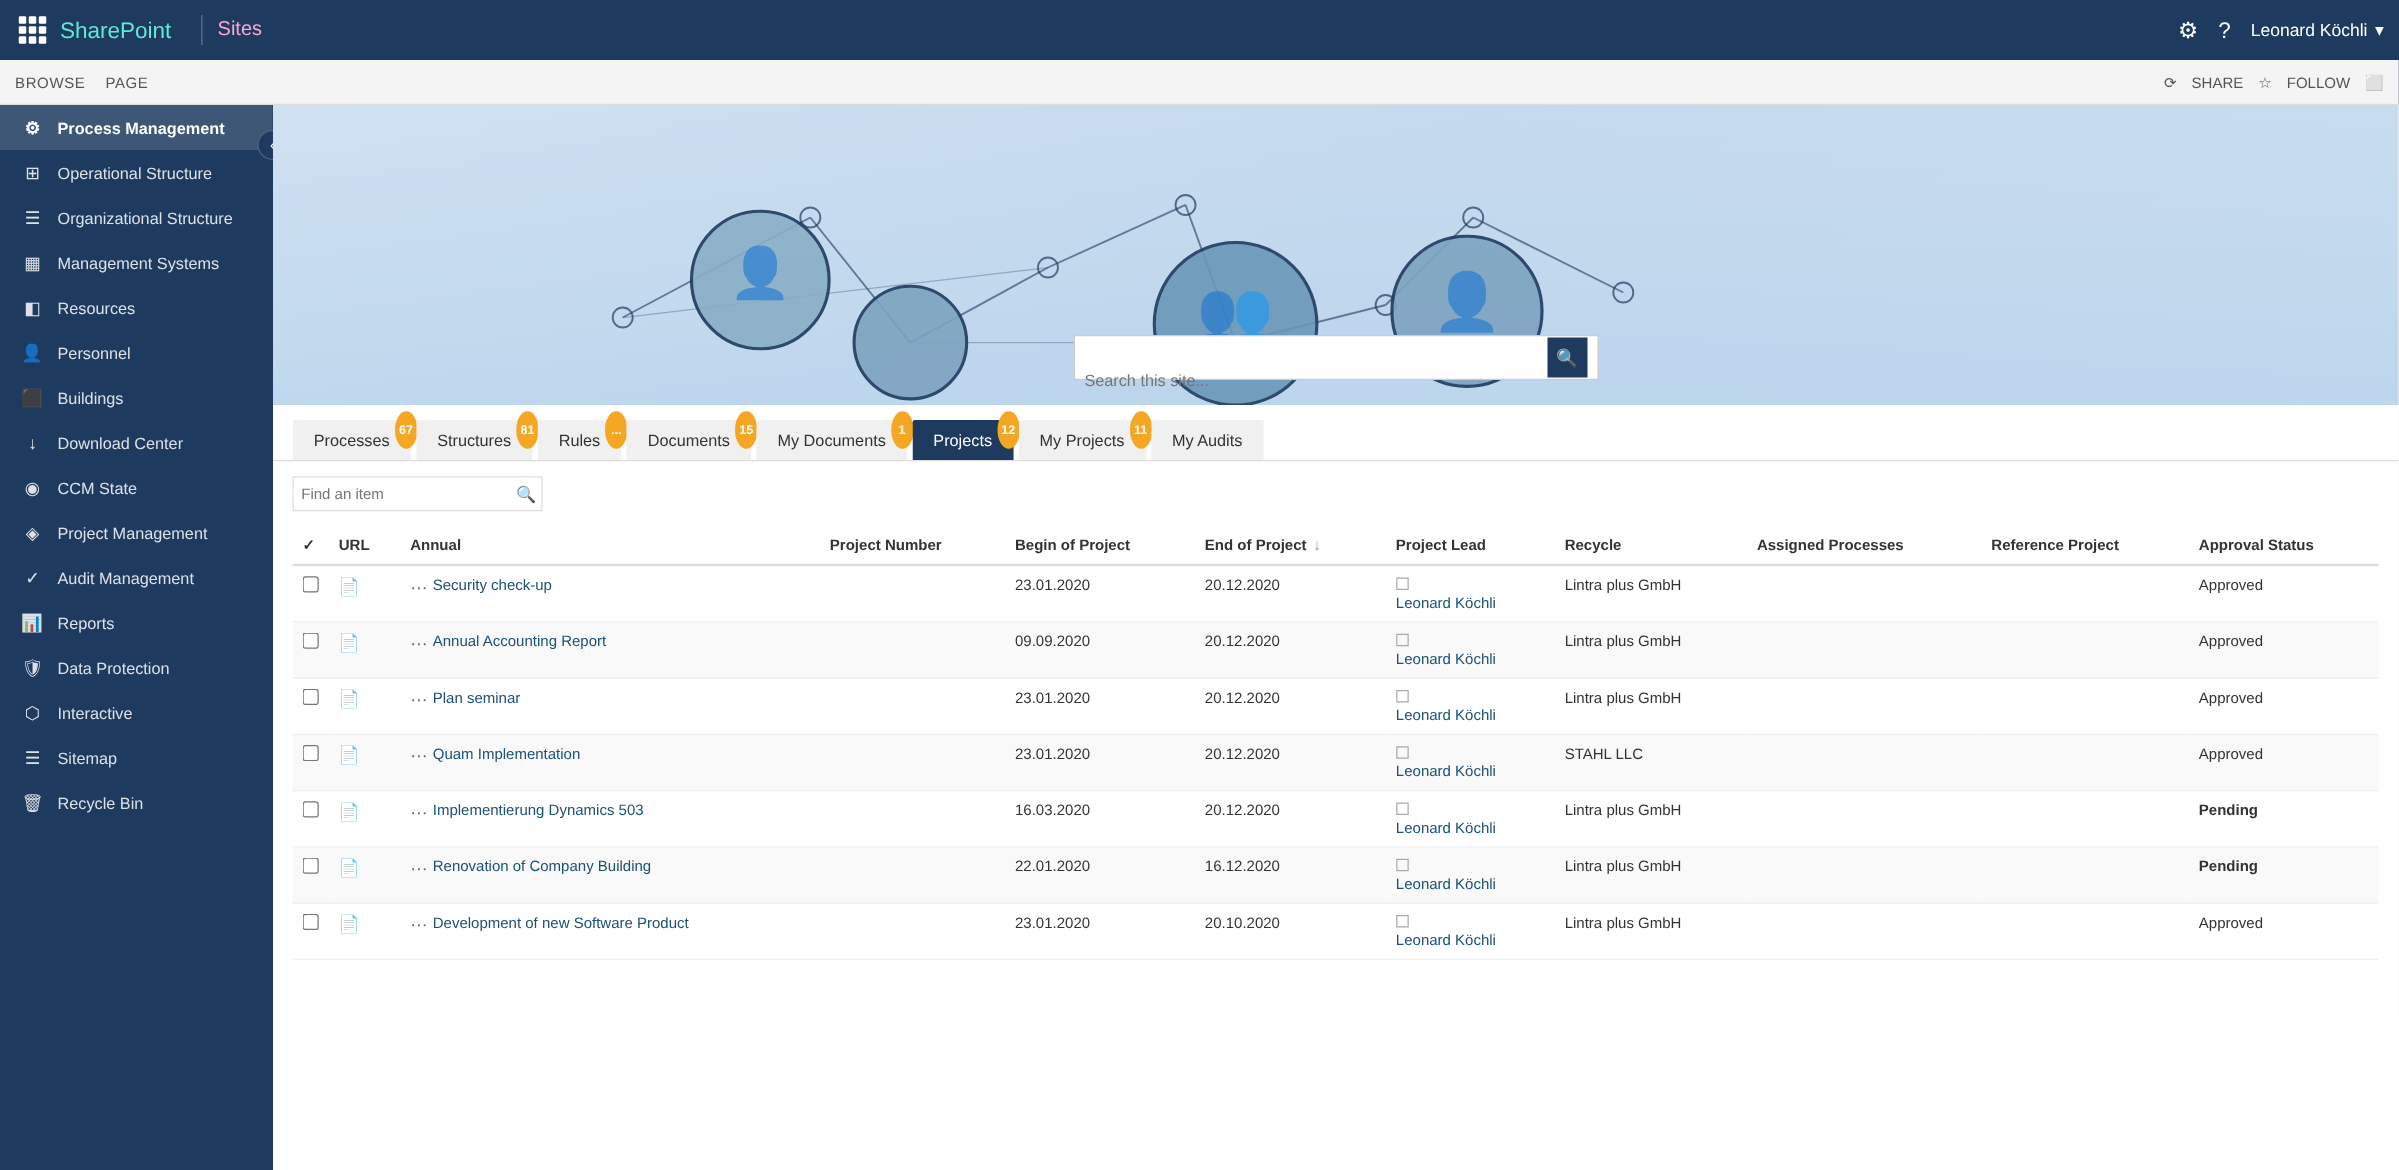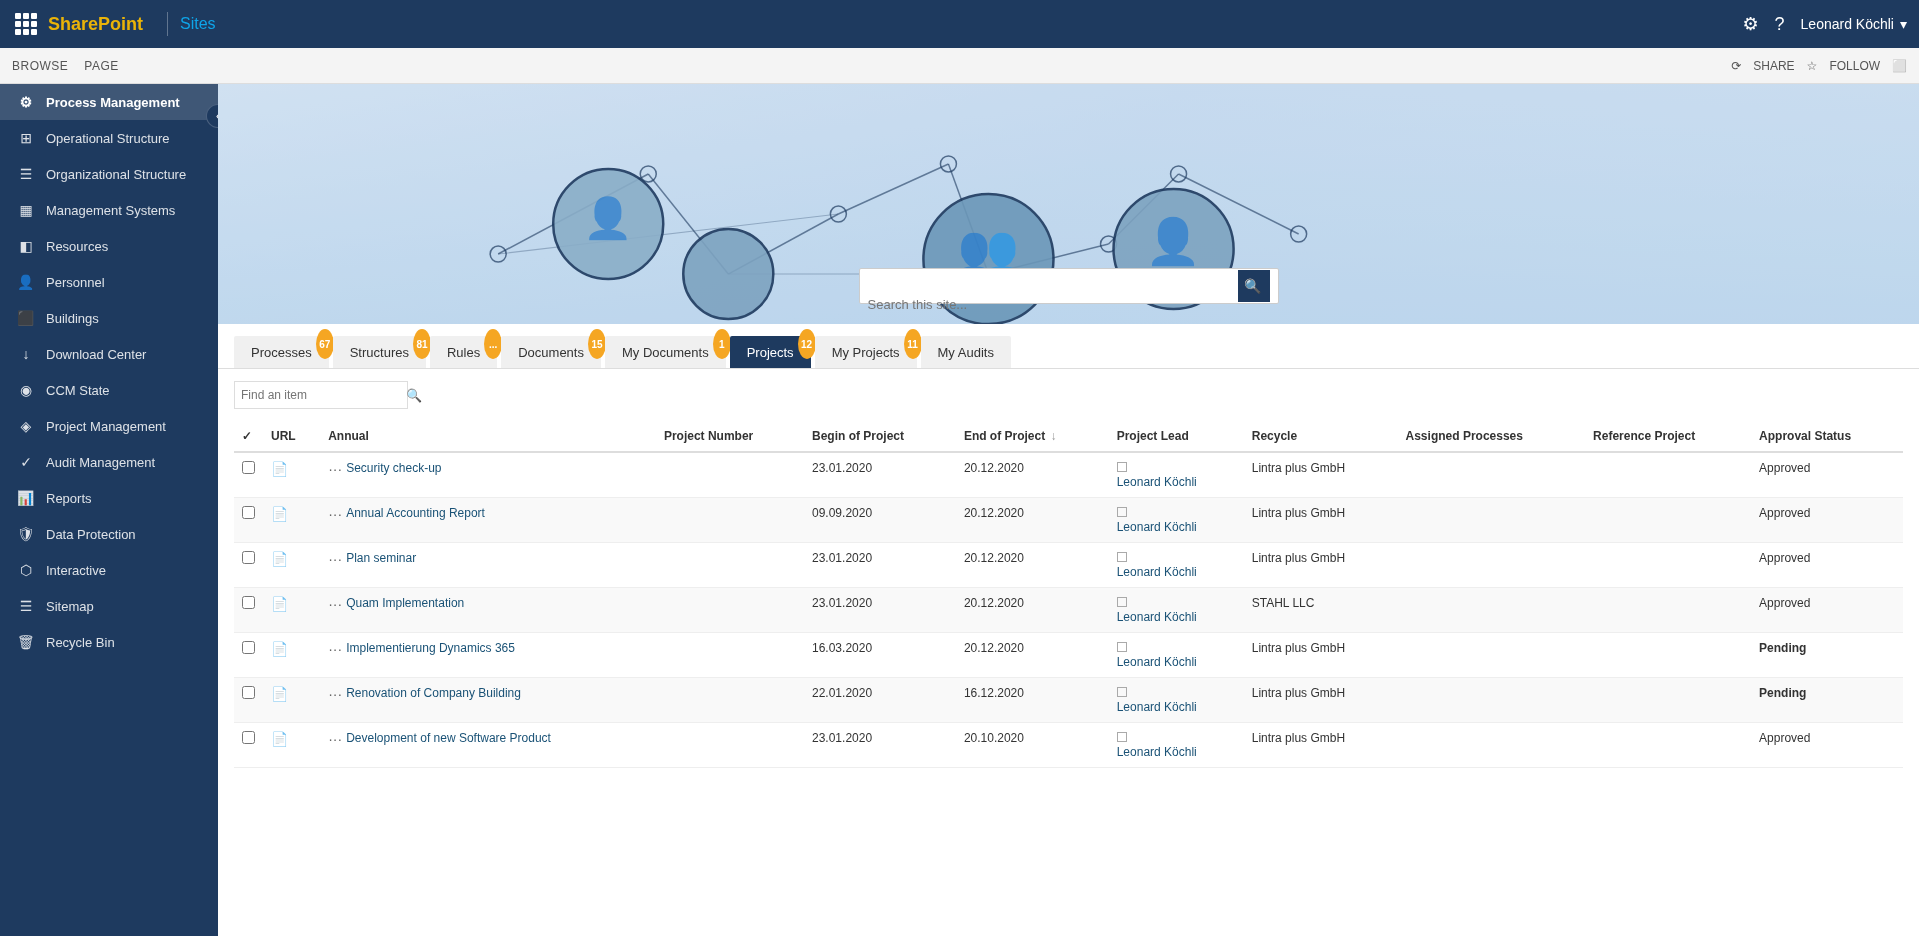--- a/index.html
+++ b/index.html
@@ -13,23 +13,23 @@
       align-items: center;
       padding: 0 12px;
       color: white;
       position: fixed;
       top: 0; left: 0; right: 0;
       z-index: 100;
     }
     .top-bar-grid-icon { width: 28px; height: 28px; display: flex; align-items: center; justify-content: center; cursor: pointer; margin-right: 8px; }
     .grid-dots { display: grid; grid-template-columns: repeat(3,6px); gap: 2px; }
     .grid-dot { width: 6px; height: 6px; background: white; border-radius: 1px; }
-    .top-bar-brand { font-size: 18px; font-weight: 700; color: #eab308; margin-right: 12px; }
+    .top-bar-brand { font-size: 18px; font-weight: 400; color: #5eead4; margin-right: 12px; }
     .top-bar-divider { width: 1px; height: 24px; background: rgba(255,255,255,0.3); margin: 0 12px; }
-    .top-bar-sites { font-size: 16px; color: #0ea5e9; font-weight: 300; }
+    .top-bar-sites { font-size: 16px; color: #f9a8d4; font-weight: 300; }
     .top-bar-right { margin-left: auto; display: flex; align-items: center; gap: 16px; }
     .top-bar-icon { color: white; font-size: 18px; cursor: pointer; }
     .top-bar-user { color: white; font-size: 14px; display: flex; align-items: center; gap: 6px; cursor: pointer; }
 
     
     .second-bar {
       height: 36px;
       background: #f4f4f4;
       border-bottom: 1px solid #ddd;
       display: flex;
@@ -143,21 +143,21 @@
       height: 30px;
       font-size: 10px;
       display: flex;
       align-items: center;
       justify-content: center;
       font-weight: bold;
     }
 
     
     .list-area { padding: 12px 16px; }
-    .search-bar { display: flex; align-items: center; border: 1px solid #ddd; width: 174px; height: 28px; margin-bottom: 12px; }
+    .search-bar { display: flex; align-items: center; border: 1px solid #ddd; width: 200px; height: 28px; margin-bottom: 12px; }
     .search-bar input { flex: 1; border: none; outline: none; font-size: 12px; padding: 0 6px; }
     .search-bar-icon { padding: 0 4px; color: #666; }
 
     
     .data-table { width: 100%; border-collapse: collapse; font-size: 12px; }
     .data-table th {
       text-align: left;
       padding: 8px 8px;
       border-bottom: 2px solid #ddd;
       color: #333;
@@ -455,21 +455,21 @@
     <td></td>
     <td></td>
     <td class="status-approved">Approved</td>
   </tr>
             <tr>
     <td><input type="checkbox" style="margin: 0px;"></td>
     <td><span class="doc-icon">📄</span></td>
     <td>
       <div style="display:flex;align-items:flex-start;gap:4px;">
         <span class="more-btn">···</span>
-        <a href="#" class="project-link">Implementierung Dynamics 365</a>
+        <a href="#" class="project-link">Implementierung Dynamics 503</a>
       </div>
     </td>
     <td></td>
     <td>16.03.2020</td>
     <td>20.12.2020</td>
     <td>
       <span class="user-checkbox"></span>
       <a href="#" class="user-link"> Leonard Köchli</a>
     </td>
     <td>Lintra plus GmbH</td>

